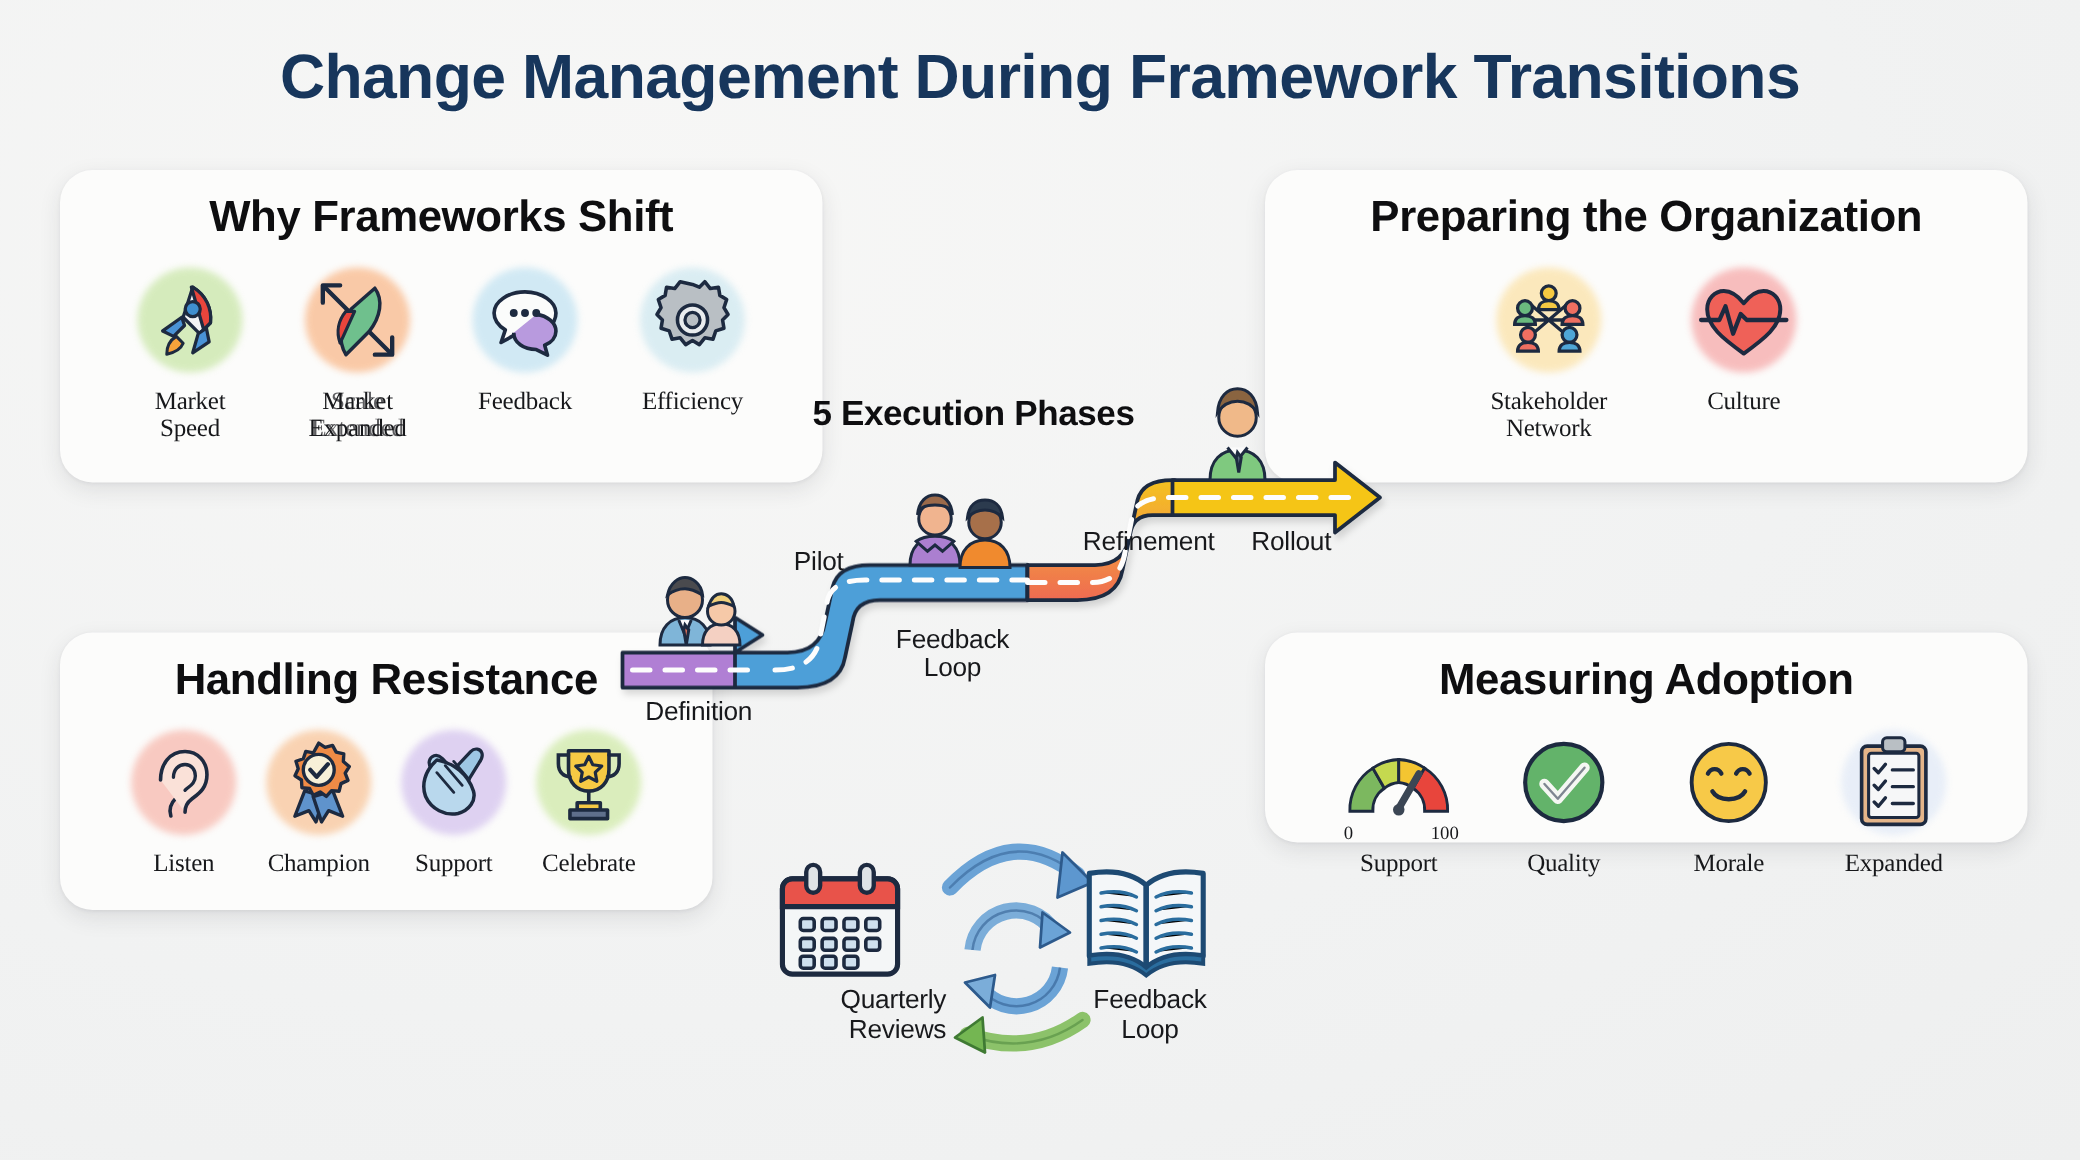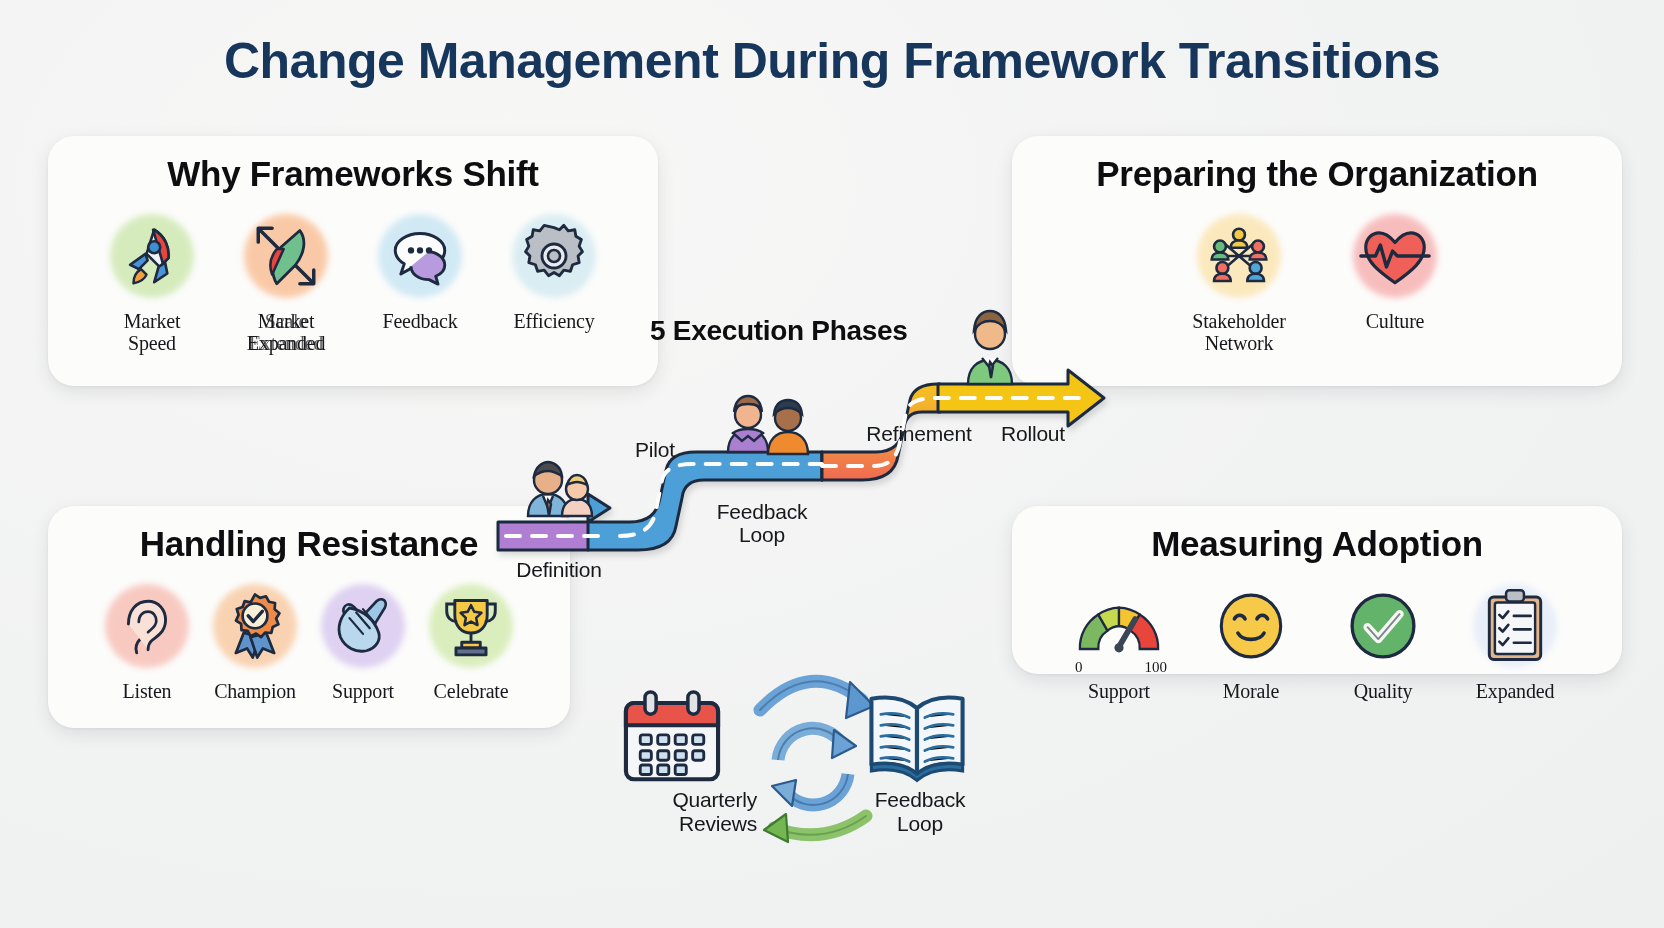--- a/index.html
+++ b/index.html
@@ -337,40 +337,40 @@
           <div style="position:absolute;right:-2px;bottom:-4px;font-size:15px;color:#17181b;z-index:3">100</div>
         </div>
         <div class="item-label" style="margin-top:6px">
           <span>Support</span>
         </div>
       </div>
 
       <div class="item">
         <div class="icon-wrap">
           <svg width="76" height="76" viewBox="0 0 64 64">
+            <circle cx="32" cy="32" r="26" fill="#63b36a" stroke="#1d2a40" stroke-width="2.8"></circle>
+            <path d="M19 33l9 10 18-21" fill="none" stroke="#f5f7f3" stroke-width="7" stroke-linecap="round" stroke-linejoin="round"></path>
+            <path d="M19 33l9 10 18-21" fill="none" stroke="#1d2a40" stroke-width="1.6" stroke-linecap="round" stroke-linejoin="round" opacity=".55"></path>
+          </svg>
+        </div>
+        <div class="item-label">
+          <span>Quality</span>
+        </div>
+      </div>
+
+      <div class="item">
+        <div class="icon-wrap">
+          <svg width="76" height="76" viewBox="0 0 64 64">
             <ellipse cx="32" cy="32" rx="25" ry="26" fill="#f7c948" stroke="#1d2a40" stroke-width="2.6"></ellipse>
             <path d="M18 26c2-4 7-4 9 0M37 26c2-4 7-4 9 0" fill="none" stroke="#1d2a40" stroke-width="3" stroke-linecap="round"></path>
             <path d="M21 38c4 7 18 7 22 0" fill="none" stroke="#1d2a40" stroke-width="3" stroke-linecap="round"></path>
           </svg>
         </div>
         <div class="item-label">
           <span>Morale</span>
-        </div>
-      </div>
-
-      <div class="item">
-        <div class="icon-wrap">
-          <svg width="76" height="76" viewBox="0 0 64 64">
-            <circle cx="32" cy="32" r="26" fill="#63b36a" stroke="#1d2a40" stroke-width="2.8"></circle>
-            <path d="M19 33l9 10 18-21" fill="none" stroke="#f5f7f3" stroke-width="7" stroke-linecap="round" stroke-linejoin="round"></path>
-            <path d="M19 33l9 10 18-21" fill="none" stroke="#1d2a40" stroke-width="1.6" stroke-linecap="round" stroke-linejoin="round" opacity=".55"></path>
-          </svg>
-        </div>
-        <div class="item-label">
-          <span>Quality</span>
         </div>
       </div>
 
       <div class="item">
         <div class="icon-wrap">
           <div class="blob" style="background:#e2eaf7"></div>
           <svg width="70" height="76" viewBox="0 0 58 68">
             <rect x="6" y="8" width="46" height="56" rx="4" fill="#e4b58a" stroke="#1d2a40" stroke-width="2.6"></rect>
             <rect x="11" y="13" width="36" height="46" rx="2" fill="#f6f7f8" stroke="#1d2a40" stroke-width="2.2"></rect>
             <rect x="21" y="2" width="16" height="10" rx="3" fill="#b9bfc4" stroke="#1d2a40" stroke-width="2.2"></rect>

